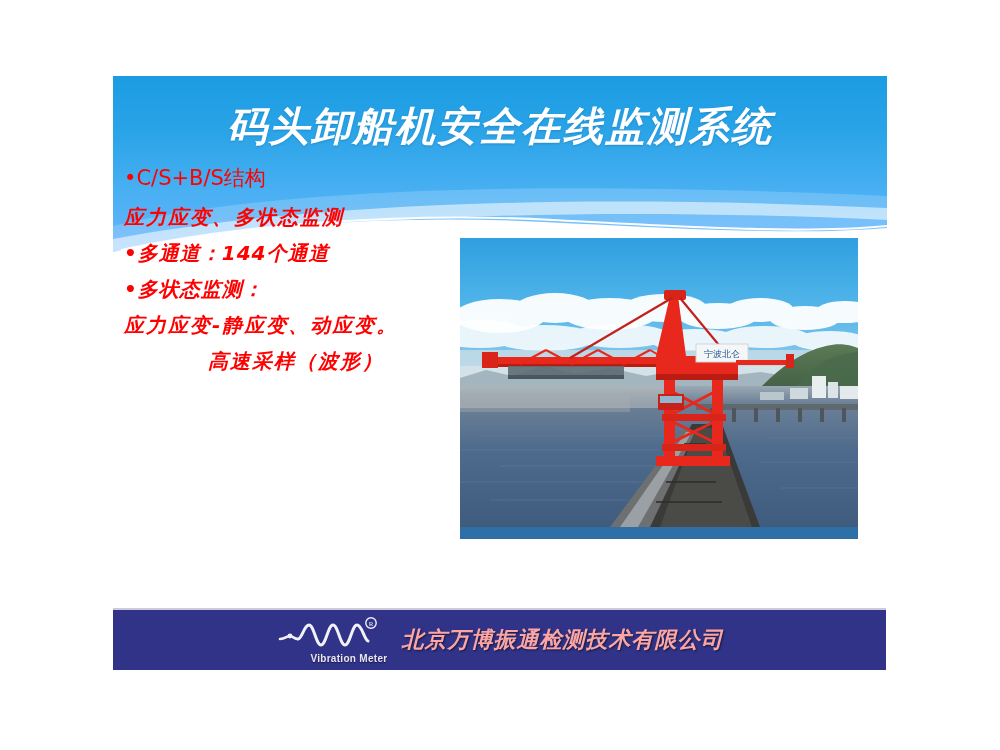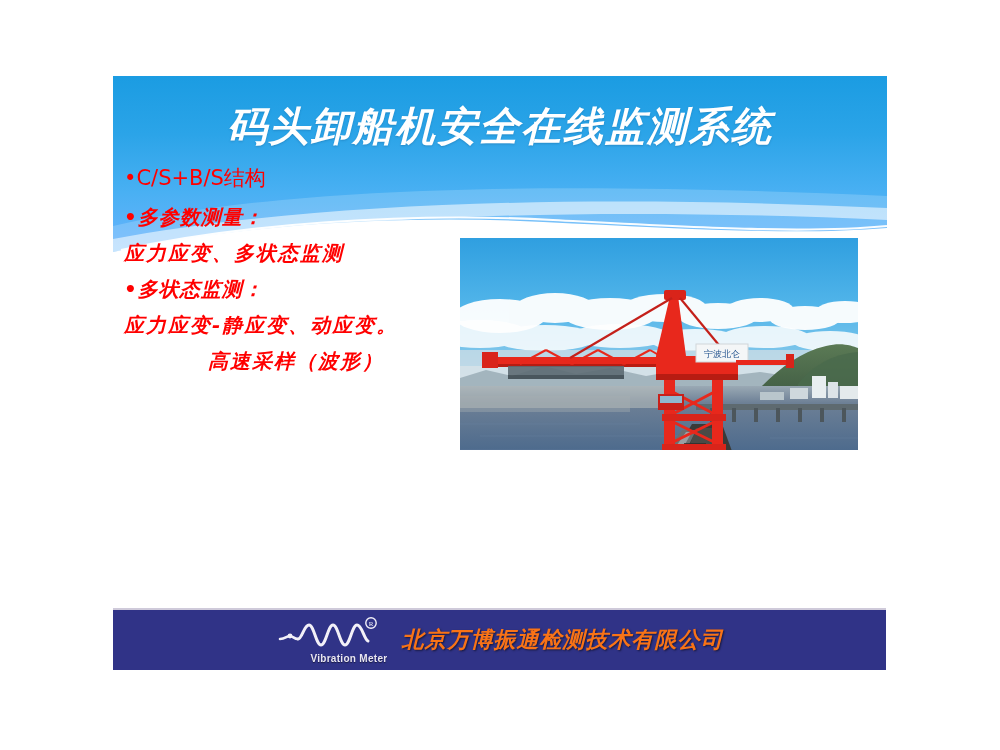--- a/index.html
+++ b/index.html
@@ -106,21 +106,21 @@
     margin-bottom: 16px;
     padding-left: 84px;
   }
 
   
   #photo {
     position: absolute;
     left: 460px;
     top: 238px;
     width: 398px;
-    height: 212px;
+    height: 301px;
     overflow: hidden;
     background: #2f6fa8;
   }
   #photo svg { display: block; }
 
   
   #footer-bar {
     position: absolute;
     left: 113px;
     top: 608px;
@@ -164,21 +164,21 @@
     align-items: center;
     justify-content: center;
     line-height: 1.05;
   }
   #company-name {
     font-family: "DejaVu Sans", sans-serif;
     font-size: 22px;
     font-weight: bold;
     font-style: italic;
     letter-spacing: 1px;
-    color: #f97316;
+    color: #fca5a5;
     text-shadow: 1px 1px 2px rgba(0,0,0,0.55);
     white-space: nowrap;
   }
   #company-url {
     margin-top: 2px;
     font-family: "Liberation Sans", sans-serif;
     font-size: 16px;
     font-weight: bold;
     letter-spacing: 2.5px;
     color: #f2f0f8;
@@ -201,22 +201,22 @@
       <path d="M0,176 C120,150 280,138 430,146 C560,152 680,160 774,152 L774,208 L0,208 Z" fill="#ffffff"></path>
 
       <path d="M8,174 C130,148 290,136 440,144 C575,151 690,158 774,150" fill="none" stroke="#ffffff" stroke-width="2.2" opacity="0.95"></path>
     </svg>
   </div>
 
   <div id="slide-title">码头卸船机安全在线监测系统</div>
 
   <div id="body-text">
     <div class="line l-cs">•C/S+B/S结构</div>
-    <div class="line l-bullet">•多参数测量：</div>
     <div class="line l-sub">应力应变、多状态监测</div>
+    <div class="line l-bullet">•多通道：144个通道</div>
     <div class="line l-bullet">•多状态监测：</div>
     <div class="line l-sub">应力应变-静应变、动应变。</div>
     <div class="line l-indent">高速采样（波形）</div>
   </div>
 
   <div id="photo">
     <svg width="398" height="289" viewBox="0 0 398 289">
       <defs>
         <linearGradient id="skyGrad" x1="0" y1="0" x2="0" y2="1">
           <stop offset="0%" stop-color="#2f9fe0"></stop>

